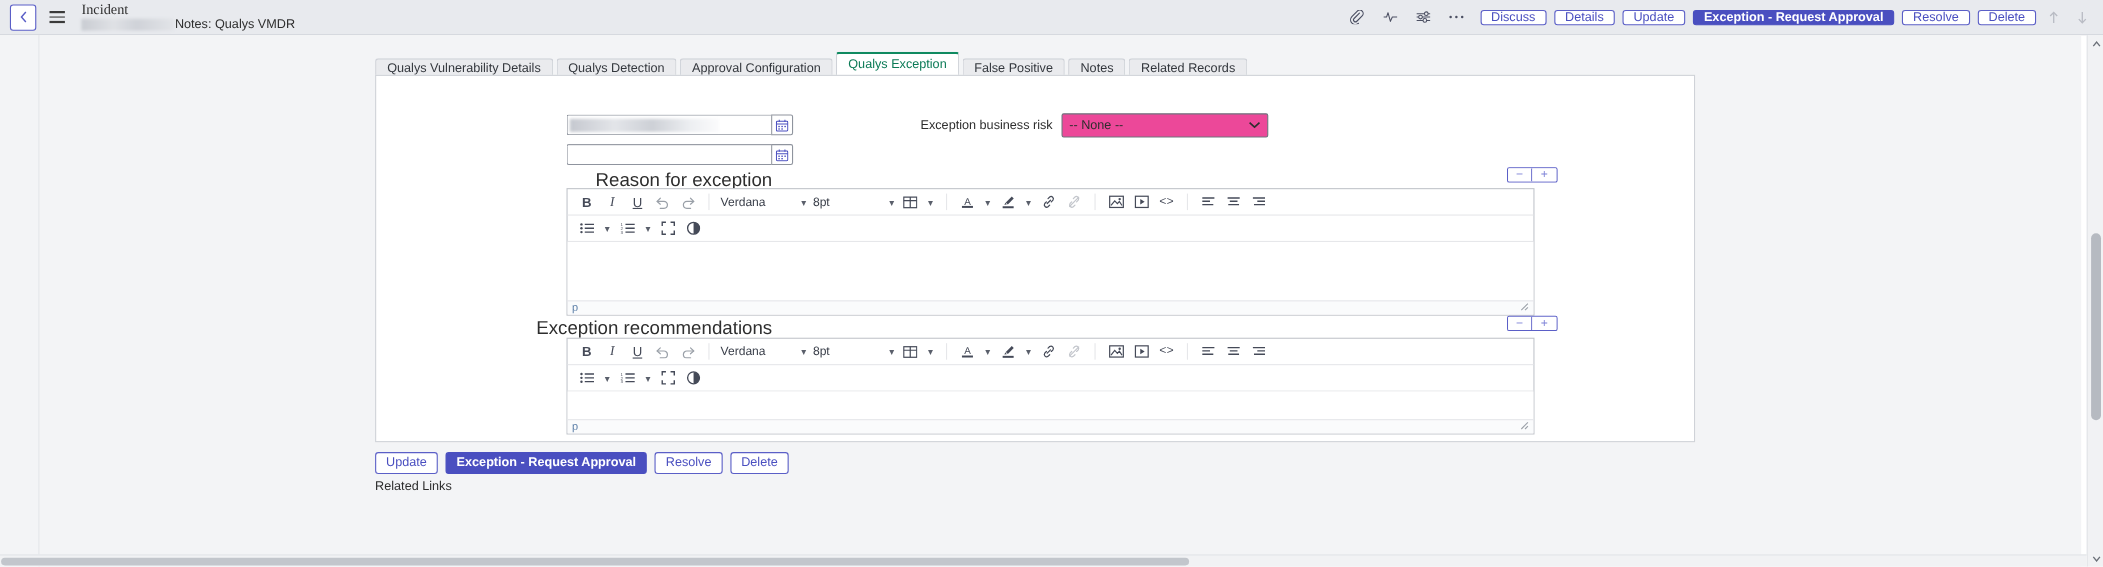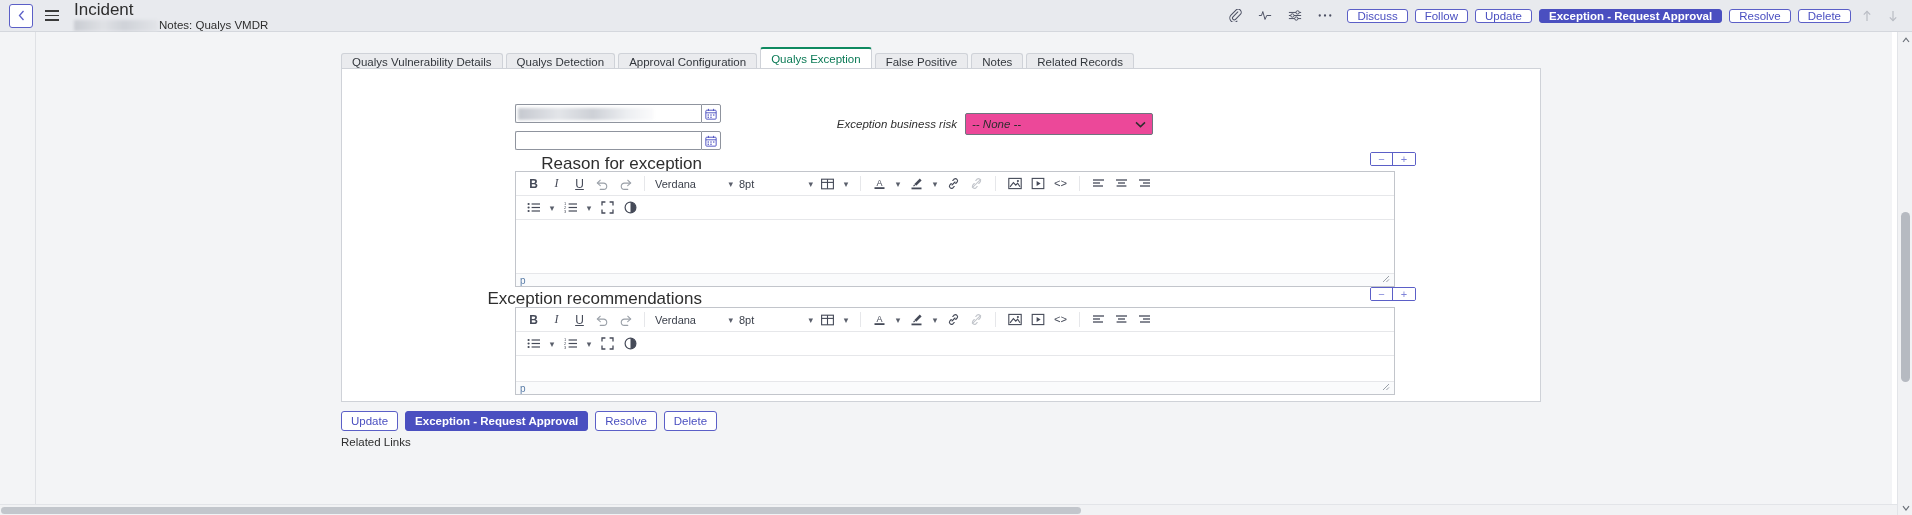--- a/index.html
+++ b/index.html
@@ -26,21 +26,21 @@
   .ham {
     width:18px; height:18px; margin-left:12px;
     display:flex; flex-direction:column; justify-content:center;
     gap:3px; cursor:pointer;
   }
   .ham i { display:block; height:1.5px; background:#3a3a3a; }
   .ham i:nth-child(1){ width:14px; }
   .ham i:nth-child(2){ width:14px; }
   .ham i:nth-child(3){ width:14px; }
   .titlewrap { margin-left:11px; line-height:1.12; }
-  .title-main { font-size:17px; color:#2e2e2e; }
+  .title-main { font-size:13px; color:#2e2e2e;font-family:Liberation Serif, serif; }
   .title-sub { font-size:11.5px; color:#2e2e2e; display:flex; align-items:center; }
   .redact-inline {
     display:inline-block; width:84px; height:11px;
     background:linear-gradient(90deg,#c9ccd2,#dfe1e5 35%,#cfd2d8 60%,#e2e4e8);
     filter:blur(1.4px); border-radius:1px; margin-right:1px;
   }
   .hdr-right {
     margin-left:auto; display:flex; align-items:center;
     gap:0px; padding-right:9px;
   }
@@ -256,21 +256,21 @@
     </div>
     <div class="icon-btn">
       <svg width="14" height="5" viewBox="0 0 16 5">
         <circle cx="2" cy="2.5" r="1.3" fill="#4b4f62"></circle>
         <circle cx="8" cy="2.5" r="1.3" fill="#4b4f62"></circle>
         <circle cx="14" cy="2.5" r="1.3" fill="#4b4f62"></circle>
       </svg>
     </div>
 
     <div class="hbtn">Discuss</div>
-    <div class="hbtn">Follow</div>
+    <div class="hbtn">Details</div>
     <div class="hbtn">Update</div>
     <div class="hbtn primary">Exception - Request Approval</div>
     <div class="hbtn">Resolve</div>
     <div class="hbtn">Delete</div>
 
     <div class="arrow-btn">
       <svg width="10" height="12" viewBox="0 0 10 12">
         <line x1="5" y1="11" x2="5" y2="1.5" stroke="#b9bcc4" stroke-width="1.2"></line>
         <polyline points="1.8,4.6 5,1.3 8.2,4.6" fill="none" stroke="#b9bcc4" stroke-width="1.2"></polyline>
       </svg>
@@ -335,21 +335,21 @@
           <line x1="10" y1="1" x2="10" y2="3.4" stroke="#4a4fc0" stroke-width="1.1"></line>
           <rect x="3" y="7.5" width="1.6" height="1.4" fill="#4a4fc0"></rect>
           <rect x="6.2" y="7.5" width="1.6" height="1.4" fill="#4a4fc0"></rect>
           <rect x="9.4" y="7.5" width="1.6" height="1.4" fill="#4a4fc0"></rect>
           <rect x="3" y="10.1" width="1.6" height="1.4" fill="#4a4fc0"></rect>
           <rect x="6.2" y="10.1" width="1.6" height="1.4" fill="#4a4fc0"></rect>
         </svg>
       </div>
     </div>
 
-    <div class="frow" style="left:455px; top:44px;font-style:italic;">
+    <div class="frow" style="left:455px; top:34px;">
       <div class="flabel" style="width:160px;">Exception business risk</div>
       <div class="selectbox" style="margin-left:8px; width:188px;">
         <span>-- None --</span>
         <span class="chev">
           <svg width="11" height="7" viewBox="0 0 11 7">
             <polyline points="1,1.4 5.5,5.6 10,1.4" fill="none" stroke="#2e2e2e" stroke-width="1.5"></polyline>
           </svg>
         </span>
       </div>
     </div>

